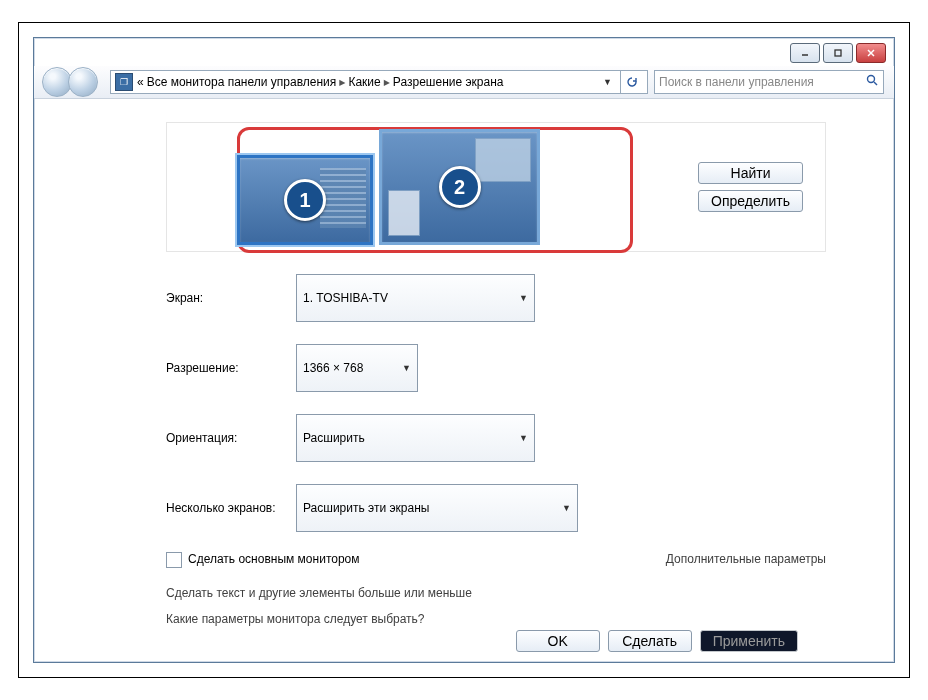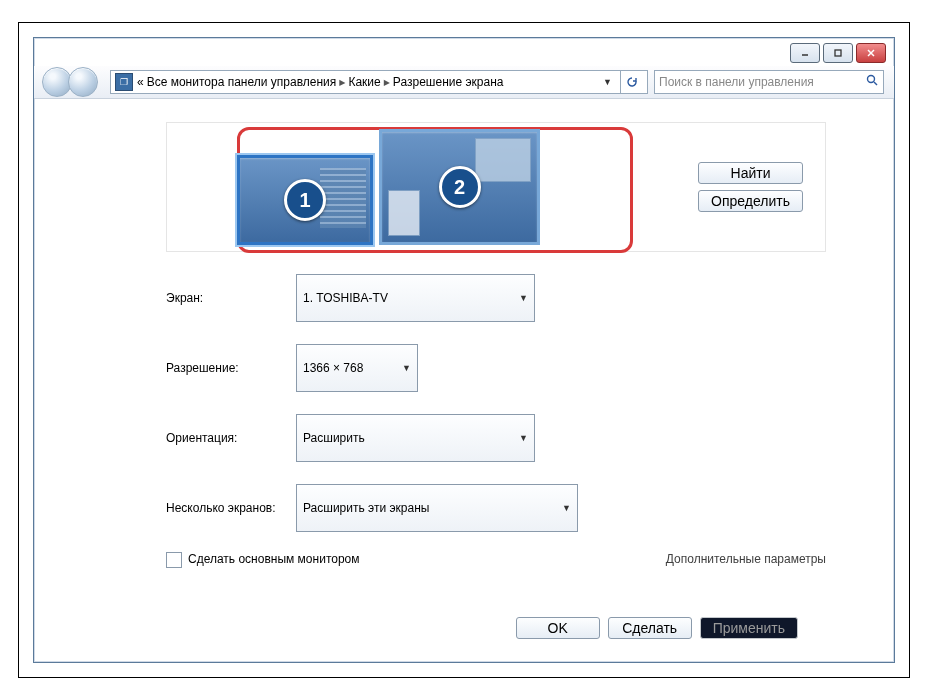--- a/index.html
+++ b/index.html
@@ -42,21 +42,21 @@
   .combo.w1{width:225px}
   .combo.w2{width:108px}
   .combo.w3{width:225px}
   .combo.w4{width:268px}
   .chkrow{margin-top:20px;width:660px;display:flex;align-items:flex-start}
   .chk{width:14px;height:14px;border:1px solid #8a9aab;background:#fff;margin-right:6px;display:inline-block}
   .link{color:#404040;cursor:pointer}
   .link.adv{margin-left:auto}
   .links{margin-top:18px}
   .links div{margin-bottom:12px}
-  .footer{position:absolute;left:0;right:0;bottom:10px;height:48px;border-top:1px solid transparent;display:flex;align-items:center;justify-content:flex-end;padding-right:96px;gap:8px}
+  .footer{position:absolute;left:0;right:0;bottom:10px;height:48px;border-top:1px solid transparent;display:flex;align-items:flex-end;justify-content:flex-end;padding-right:96px;gap:8px}
   .footer .winbtn{min-width:84px}
 </style>
 </head>
 <body>
 
 <div class="screenshot">
  <div class="outer">
   <div class="window">
 
     <div class="titlebar-btns">
@@ -158,20 +158,24 @@
                 <span class="arrow">▼</span>
               </span></div>
       </div>
 
       <div class="chkrow">
         <span class="chk"></span>
         <span>Сделать основным монитором</span>
         <span class="link adv">Дополнительные параметры</span>
       </div>
 
+      <div class="links">
+        <div><span class="link">Сделать текст и другие элементы больше или меньше</span></div>
+        <div><span class="link">Какие параметры монитора следует выбрать?</span></div>
+      </div>
 
       <div class="footer">
         <button class="winbtn">OK</button>
         <button class="winbtn">Сделать</button>
         <button class="winbtn" disabled="">Применить</button>
       </div>
 
     </div>
   </div>
  </div>

